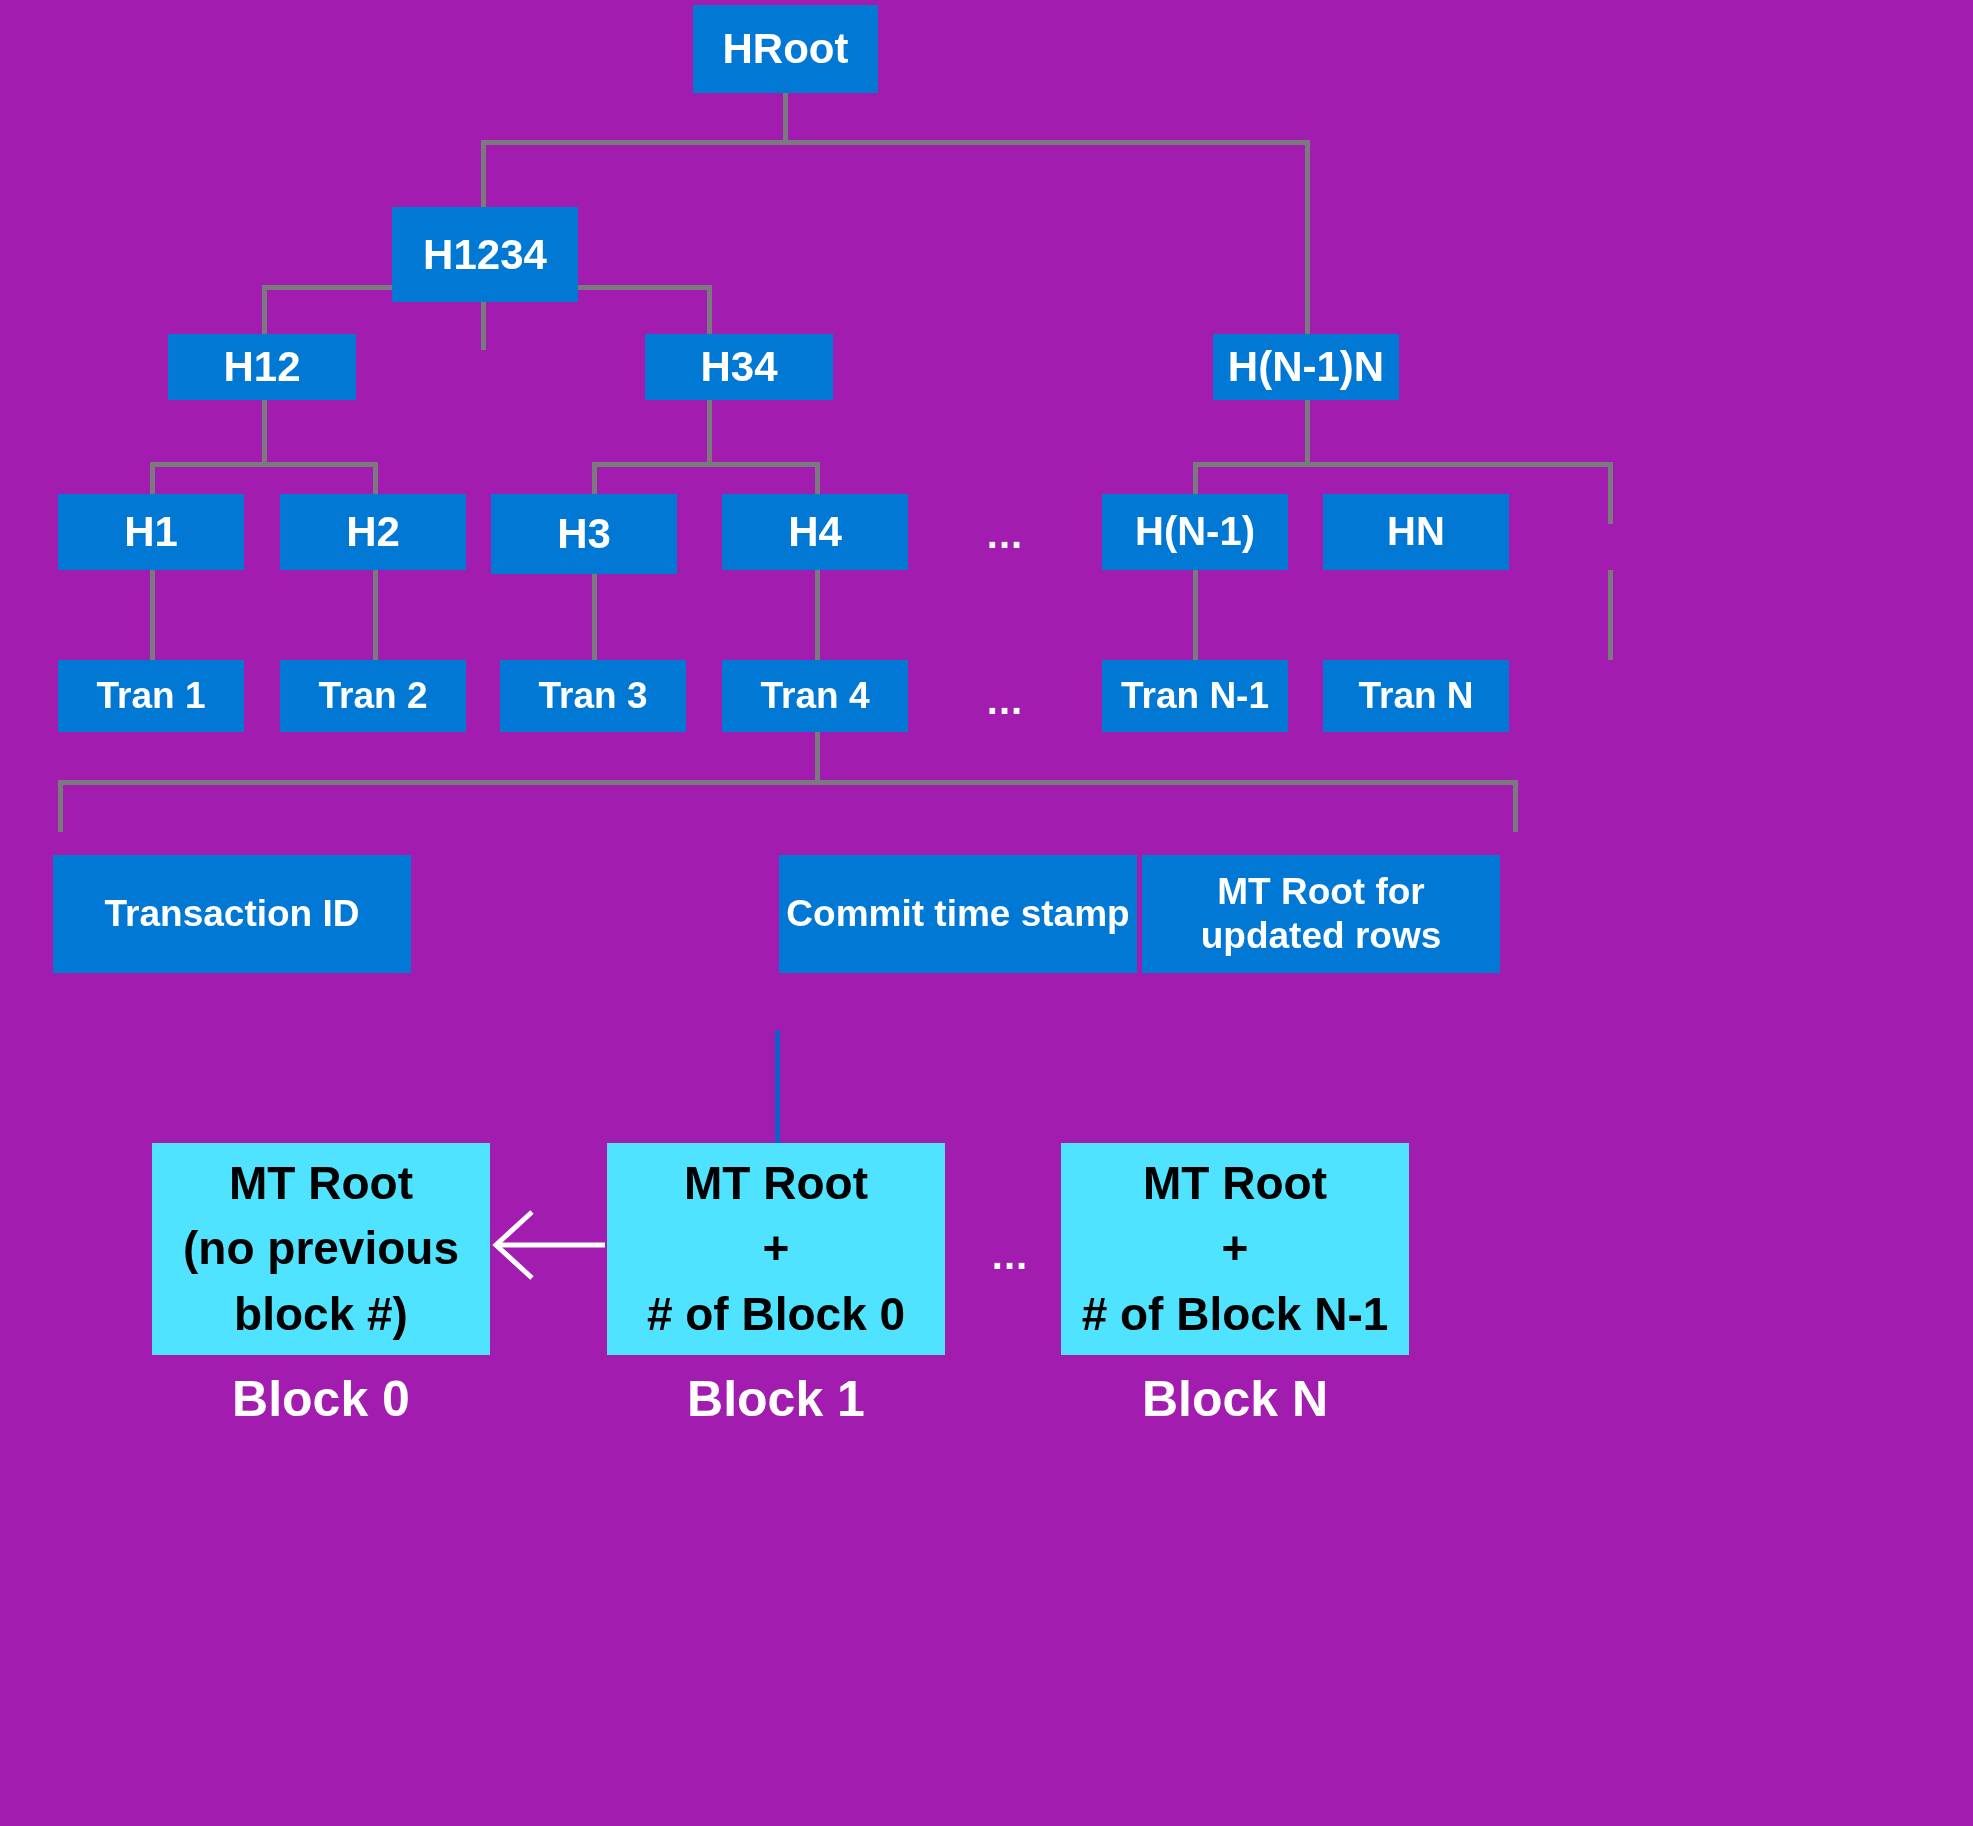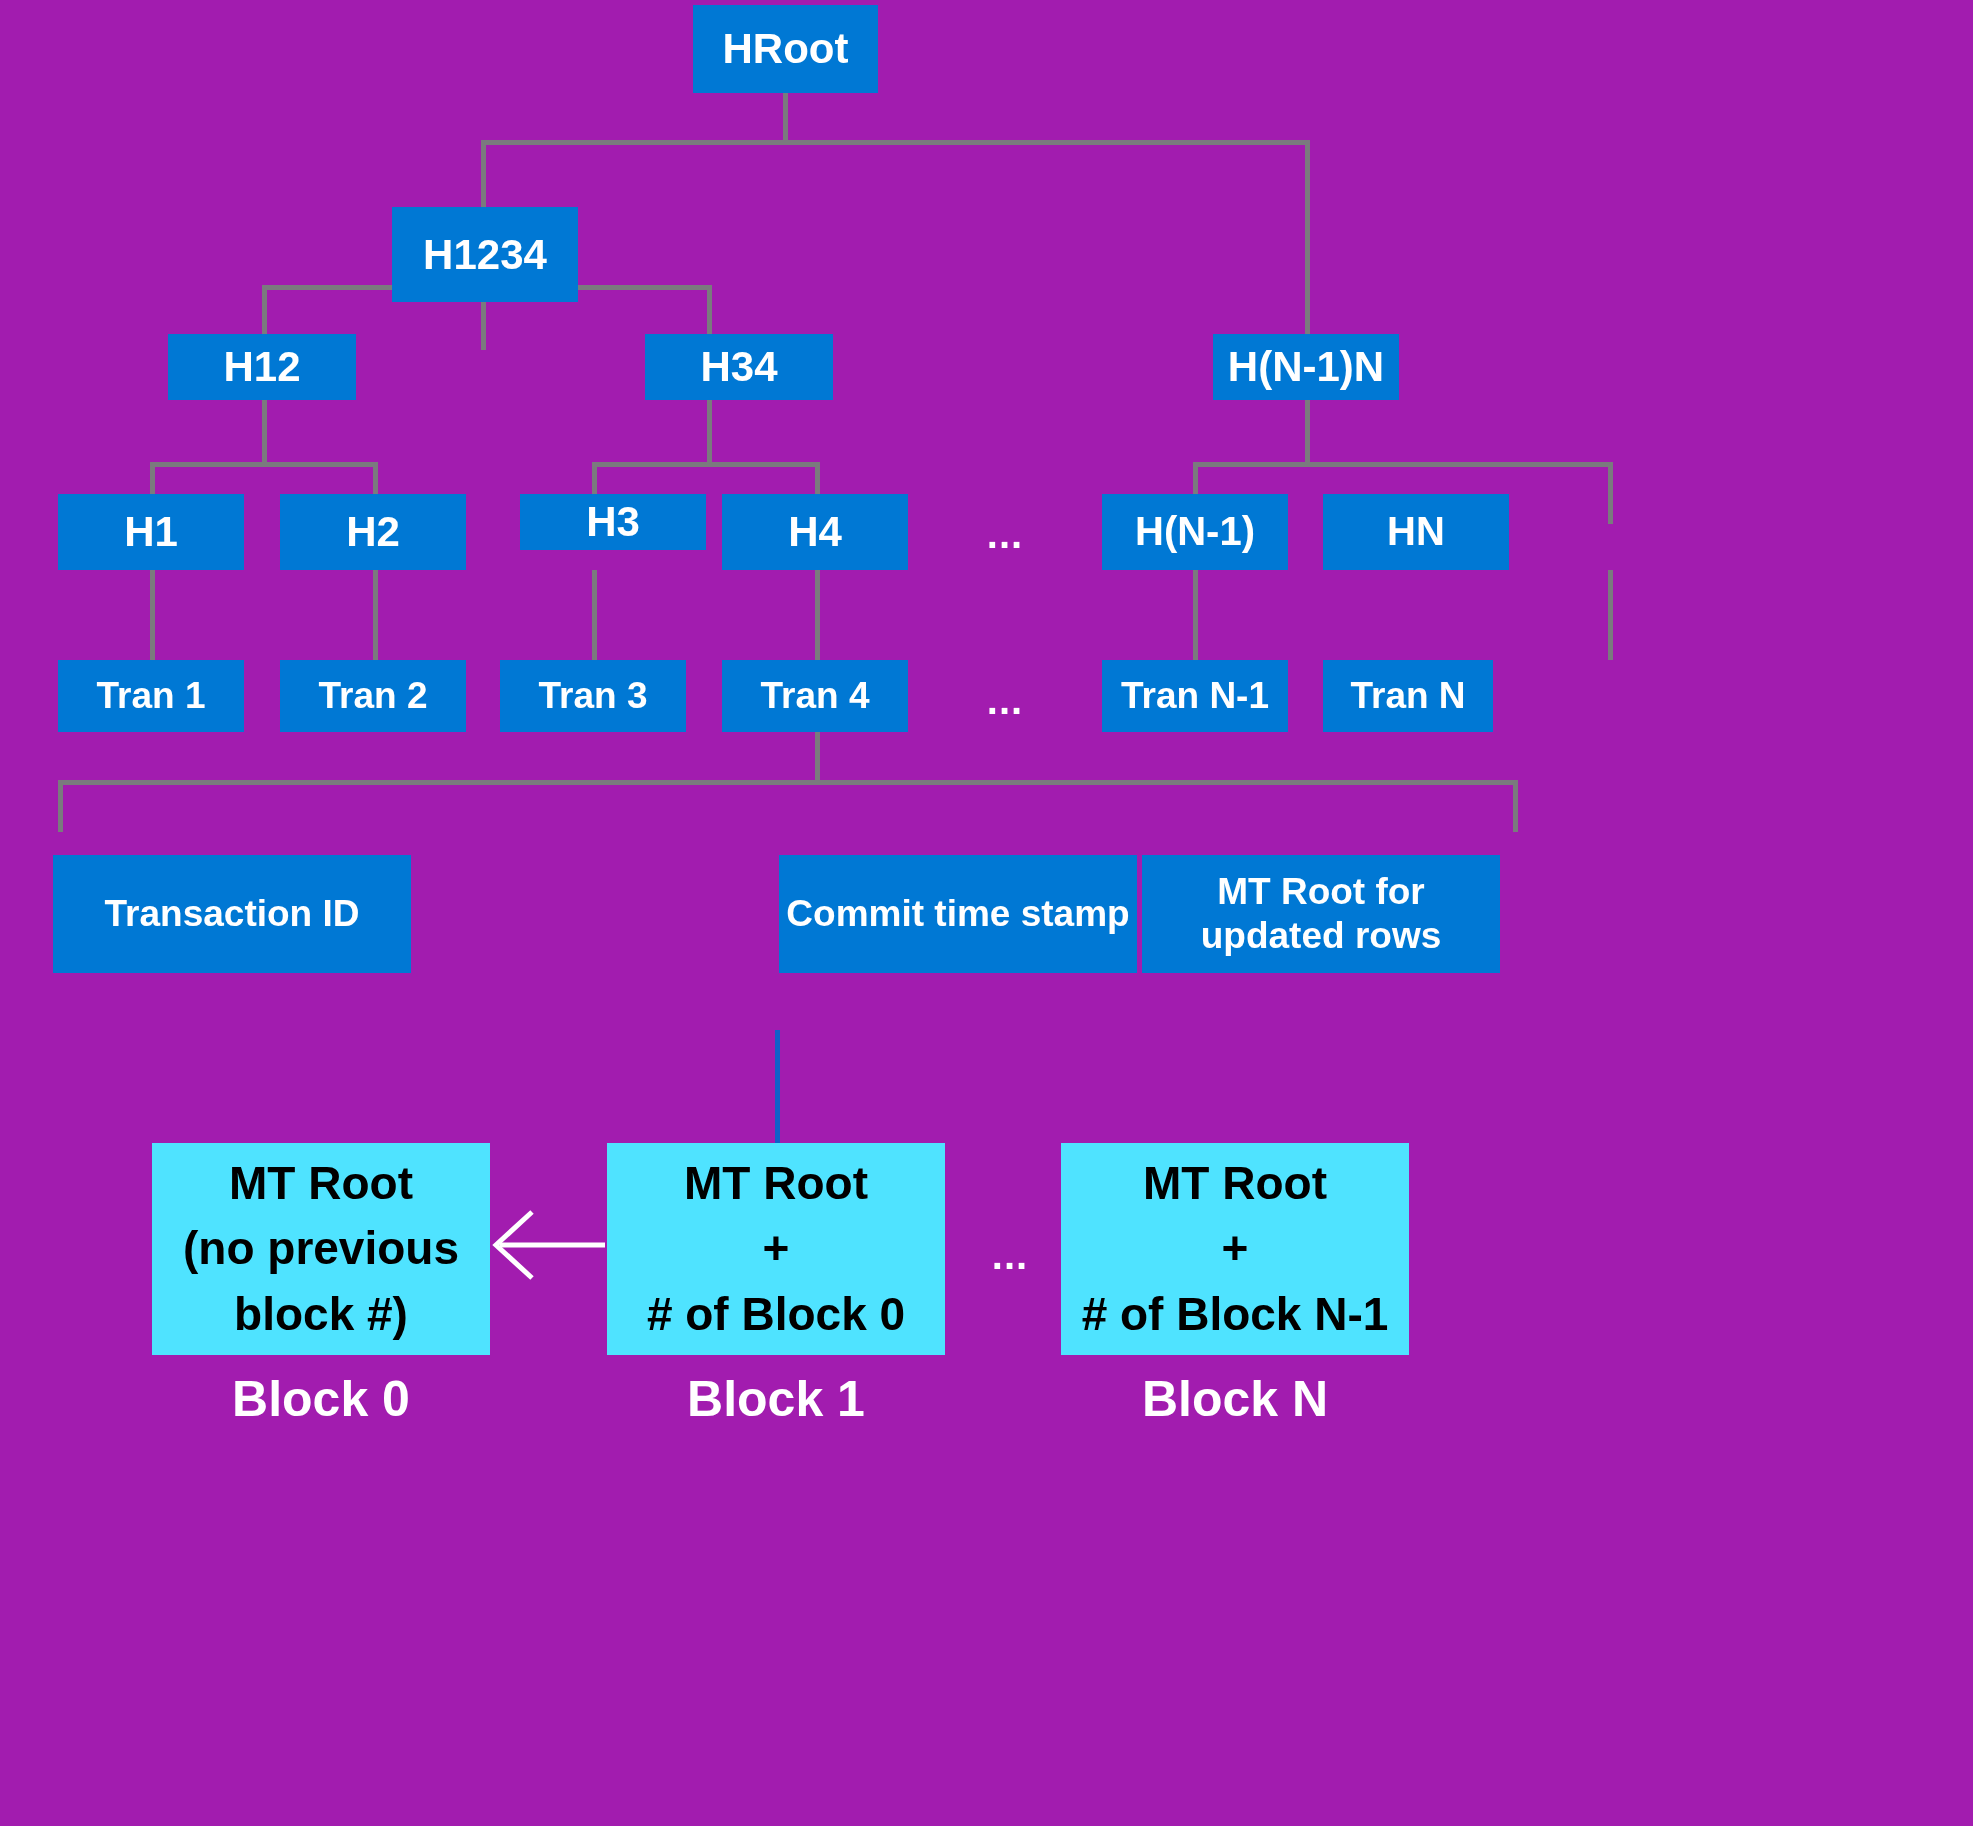--- a/index.html
+++ b/index.html
@@ -167,33 +167,33 @@
   <div class="node hash-node" style="left:693px; top:5px; width:185px; height:88px;">HRoot</div>
 
   <div class="node hash-node" style="left:392px; top:207px; width:186px; height:95px;">H1234</div>
 
   <div class="node hash-node" style="left:168px; top:334px; width:188px; height:66px;">H12</div>
   <div class="node hash-node" style="left:613px; top:334px; width:188px; height:66px;margin-left:32px;">H34</div>
   <div class="node hash-node" style="left:1213px; top:334px; width:186px; height:66px;">H(N-1)N</div>
 
   <div class="node hash-node" style="left:58px; top:494px; width:186px; height:76px;">H1</div>
   <div class="node hash-node" style="left:280px; top:494px; width:186px; height:76px;">H2</div>
-  <div class="node hash-node" style="left:520px; top:494px; width:186px; height:56px;">H3</div>
+  <div class="node hash-node" style="left:491px; top:494px; width:186px; height:80px;">H3</div>
   <div class="node hash-node" style="left:722px; top:494px; width:186px; height:76px;">H4</div>
   <div class="ellipsis" style="left:955px; top:512px; width:100px;">...</div>
   <div class="node hash-node small" style="left:1102px; top:494px; width:186px; height:76px;">H(N-1)</div>
   <div class="node hash-node small" style="left:1323px; top:494px; width:186px; height:76px;">HN</div>
 
   <div class="node tran-node" style="left:58px; top:660px; width:186px; height:72px;">Tran 1</div>
   <div class="node tran-node" style="left:280px; top:660px; width:186px; height:72px;">Tran 2</div>
   <div class="node tran-node" style="left:500px; top:660px; width:186px; height:72px;">Tran 3</div>
   <div class="node tran-node" style="left:722px; top:660px; width:186px; height:72px;">Tran 4</div>
   <div class="ellipsis" style="left:955px; top:678px; width:100px;">...</div>
   <div class="node tran-node" style="left:1102px; top:660px; width:186px; height:72px;">Tran N-1</div>
-  <div class="node tran-node" style="left:1323px; top:660px; width:170px; height:72px;">Tran N</div>
+  <div class="node tran-node" style="left:1323px; top:660px; width:186px; height:72px;">Tran N</div>
 
   <div class="tx-cell" style="left:53px; top:855px; width:358px; height:118px;">Transaction ID</div>
   <div class="tx-cell" style="left:779px; top:855px; width:358px; height:118px;">Commit time stamp</div>
   <div class="tx-cell" style="left:1142px; top:855px; width:358px; height:118px;">MT Root for updated rows</div>
 
   <div class="block-node" style="left:152px; top:1143px; width:338px; height:212px;">
     <span class="ln">MT Root</span>
     <span class="ln">(no previous</span>
     <span class="ln">block #)</span>
   </div>

